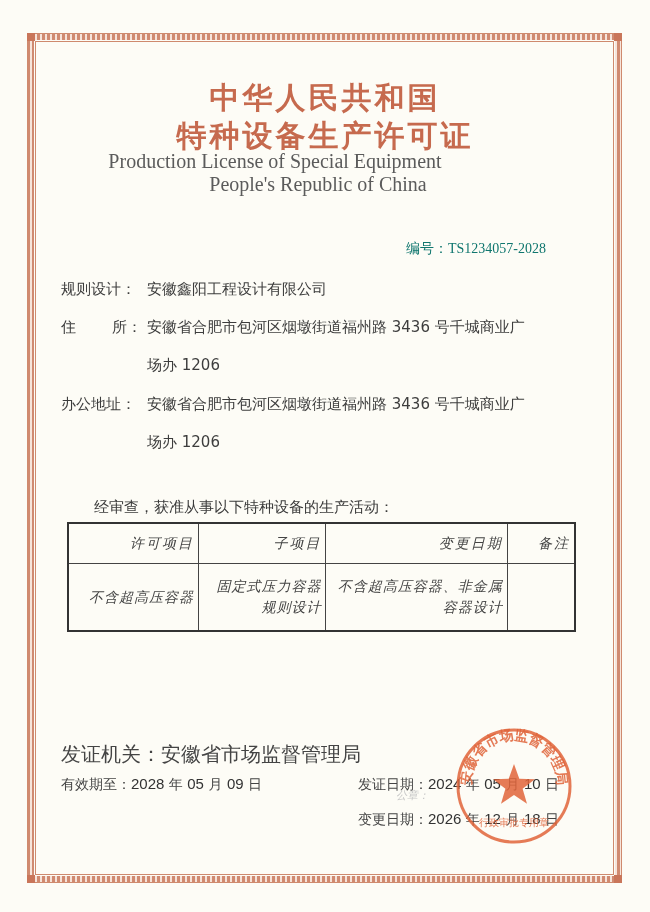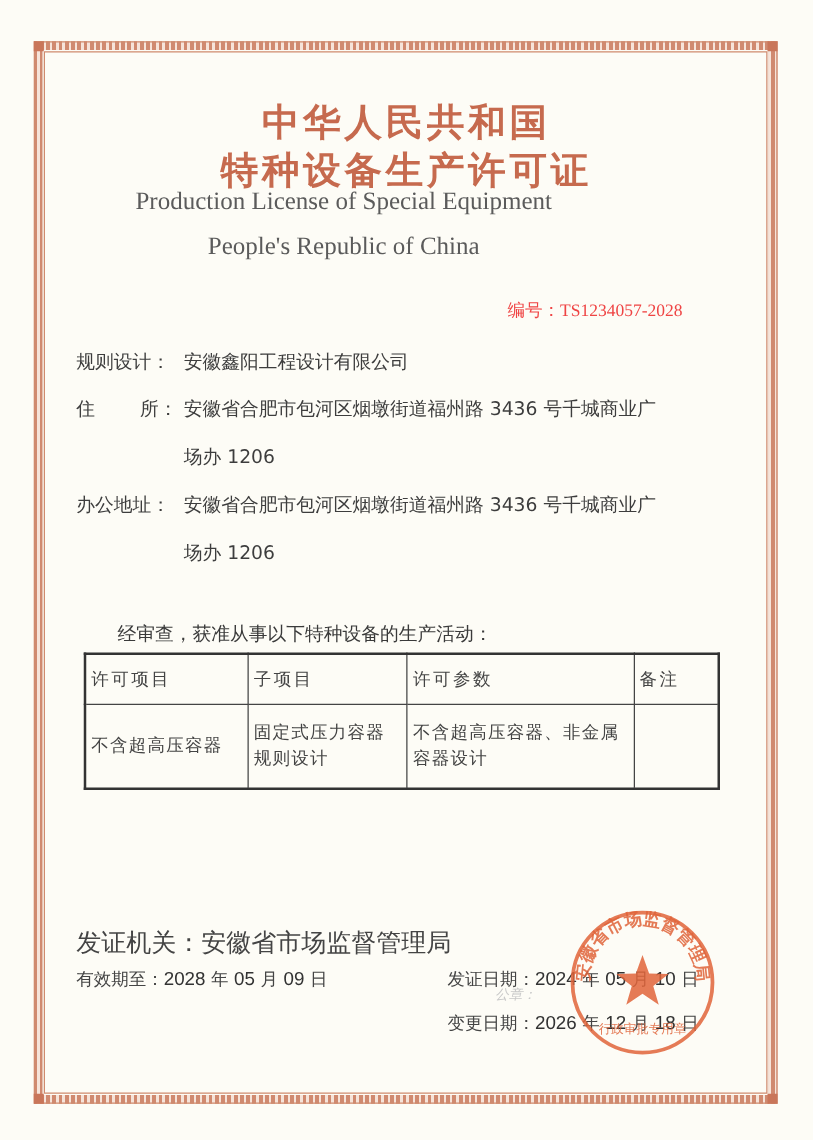--- a/index.html
+++ b/index.html
@@ -29,37 +29,37 @@
     color:#c66a4e; font-family:"DejaVu Sans", sans-serif; font-weight:bold;
     letter-spacing:3px;
   }
   .t1 { top:78px; font-size:30px; }
   .t2 { top:116px; font-size:30px; }
   .title-en {
     position:absolute; left:0; width:550px; text-align:center;
     color:#5b5b5b; font-family:"Liberation Serif", serif; font-size:20px;
   }
   .e1 { top:150px; }
-  .e2 { top:186px; }
+  .e2 { top:173px;padding-left:43px; }
   .cert-no {
-    position:absolute; left:406px; top:240px; font-size:14px; color:#ef4444;
+    position:absolute; left:406px; top:240px; font-size:14px; color:#0f766e;
     font-family:"Liberation Serif", serif;
   }
   .cert-no .lbl { font-family:"DejaVu Sans", sans-serif; font-size:14px; }
   .field { position:absolute; font-size:15px; color:#3d3d3d; font-family:"DejaVu Sans", sans-serif; }
   .field .lbl { position:absolute; left:0; white-space:nowrap; }
   .field .val { position:absolute; left:86px; white-space:nowrap; }
   .intro { position:absolute; left:94px; top:498px; font-size:15px; color:#3a3a3a; font-family:"DejaVu Sans", sans-serif; }
   table.permit {
     position:absolute; left:67px; top:522px; width:509px; border-collapse:collapse;
     font-family:"DejaVu Sans", sans-serif; font-size:14px; color:#444;
     border:2px solid #333;
   }
   table.permit td, table.permit th {
-    border:1px solid #444; text-align:left; font-weight:normal; padding:0 4px;
+    border:1px solid #444; text-align:right; font-weight:normal; padding:0 4px;font-style:italic;
   }
   table.permit th { height:39px; letter-spacing:2px; }
   table.permit td { height:66px; line-height:21px; letter-spacing:1px; }
   .issuer { position:absolute; left:61px; top:741px; font-size:20px; font-family:"DejaVu Sans", sans-serif; color:#444; }
   .valid { position:absolute; left:61px; top:775px; font-size:14px; font-family:"DejaVu Sans", sans-serif; color:#444; }
   .issue-date { position:absolute; left:358px; top:775px; font-size:14px; font-family:"DejaVu Sans", sans-serif; color:#444; }
   .change-date { position:absolute; left:358px; top:810px; font-size:14px; font-family:"DejaVu Sans", sans-serif; color:#444; }
   .num { font-family:"Liberation Sans", sans-serif; font-size:15px; color:#333; }
   .seal-label { position:absolute; left:396px; top:788px; font-size:11px; color:#c8c8c8; font-family:"DejaVu Sans", sans-serif;font-style:italic; }
   .seal { position:absolute; left:454px; top:726px; width:120px; height:120px; }
@@ -108,21 +108,21 @@
   <colgroup>
     <col style="width:131px">
       <col style="width:128px">
       <col style="width:182px">
       <col style="width:68px">
   </colgroup>
   <tbody>
       <tr>
     <th>许可项目</th>
     <th>子项目</th>
-    <th>许可参数</th>
+    <th>变更日期</th>
     <th>备注</th>
   </tr>
   <tr>
     <td>不含超高压容器</td>
     <td>
       <div>固定式压力容器</div>
       <div>规则设计</div>
     </td>
     <td>
       <div>不含超高压容器、非金属</div>

